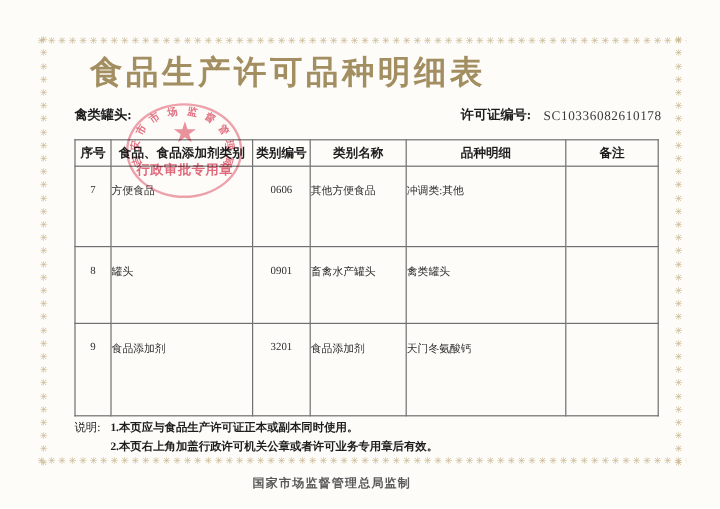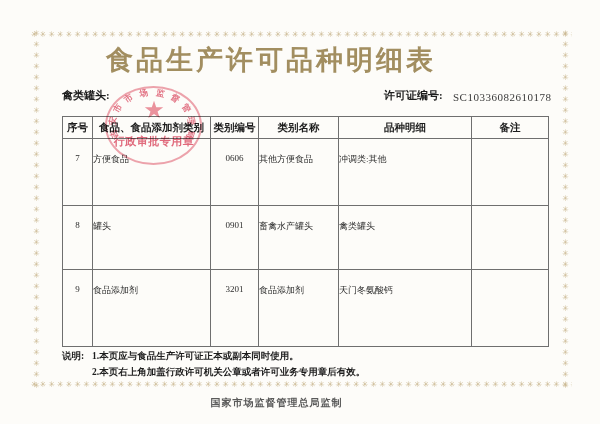--- a/index.html
+++ b/index.html
@@ -17,21 +17,21 @@
   }
   .strip.h{left:31px;width:541px;height:11px;}
   .strip.v{top:29px;width:11px;height:361px;writing-mode:vertical-rl;text-orientation:upright;}
   .strip.top{top:29px;}
   .strip.bottom{top:379px;}
   .strip.left{left:31px;}
   .strip.right{left:560px;}
 
   .title{
     position:absolute;left:0;top:42px;width:480px;text-align:center;
-    font-size:27px;font-weight:bold;letter-spacing:3px;color:#a28e60;padding-left:31px;
+    font-size:27px;font-weight:bold;letter-spacing:3px;color:#a28e60;
   }
   .info-label{position:absolute;top:88px;font-size:11px;font-weight:bold;color:#1d1d1d;}
   .info-value{position:absolute;top:91px;font-size:11px;color:#3a3a3a;}
   .lbl-producer{left:62px;}
   .val-producer{left:116px;}
   .lbl-license{left:384px;}
   .val-license{left:453px;letter-spacing:0.5px;}
 
   table.detail{
     position:absolute;left:62px;top:116px;width:486px;
@@ -49,21 +49,21 @@
   table.detail td{
     font-size:9px;color:#2c2c2c;vertical-align:top;padding-top:14px;
   }
   td.c{text-align:center;}
   td.l{text-align:left;padding-left:12px;}
   td.l2{text-align:left;padding-left:8px;}
   tr.r1 td{height:52px;} 
   tr.r2 td{height:49px;}
   tr.r3 td{height:62px;}
 
-  .notes-label{position:absolute;left:62px;top:350px;font-size:9.5px;font-weight:700;color:#1d1d1d;}
+  .notes-label{position:absolute;left:62px;top:350px;font-size:9.5px;font-weight:400;color:#1d1d1d;}
   .note-line{position:absolute;left:92px;font-size:9.5px;font-weight:600;color:#1d1d1d;}
   .note-1{top:350px;}
   .note-2{top:366px;}
   .footer{
     position:absolute;left:0;top:396px;width:553px;text-align:center;
     font-size:10px;font-weight:bold;color:#5a5a5a;letter-spacing:1px;
   }
 
   
   .stamp{

